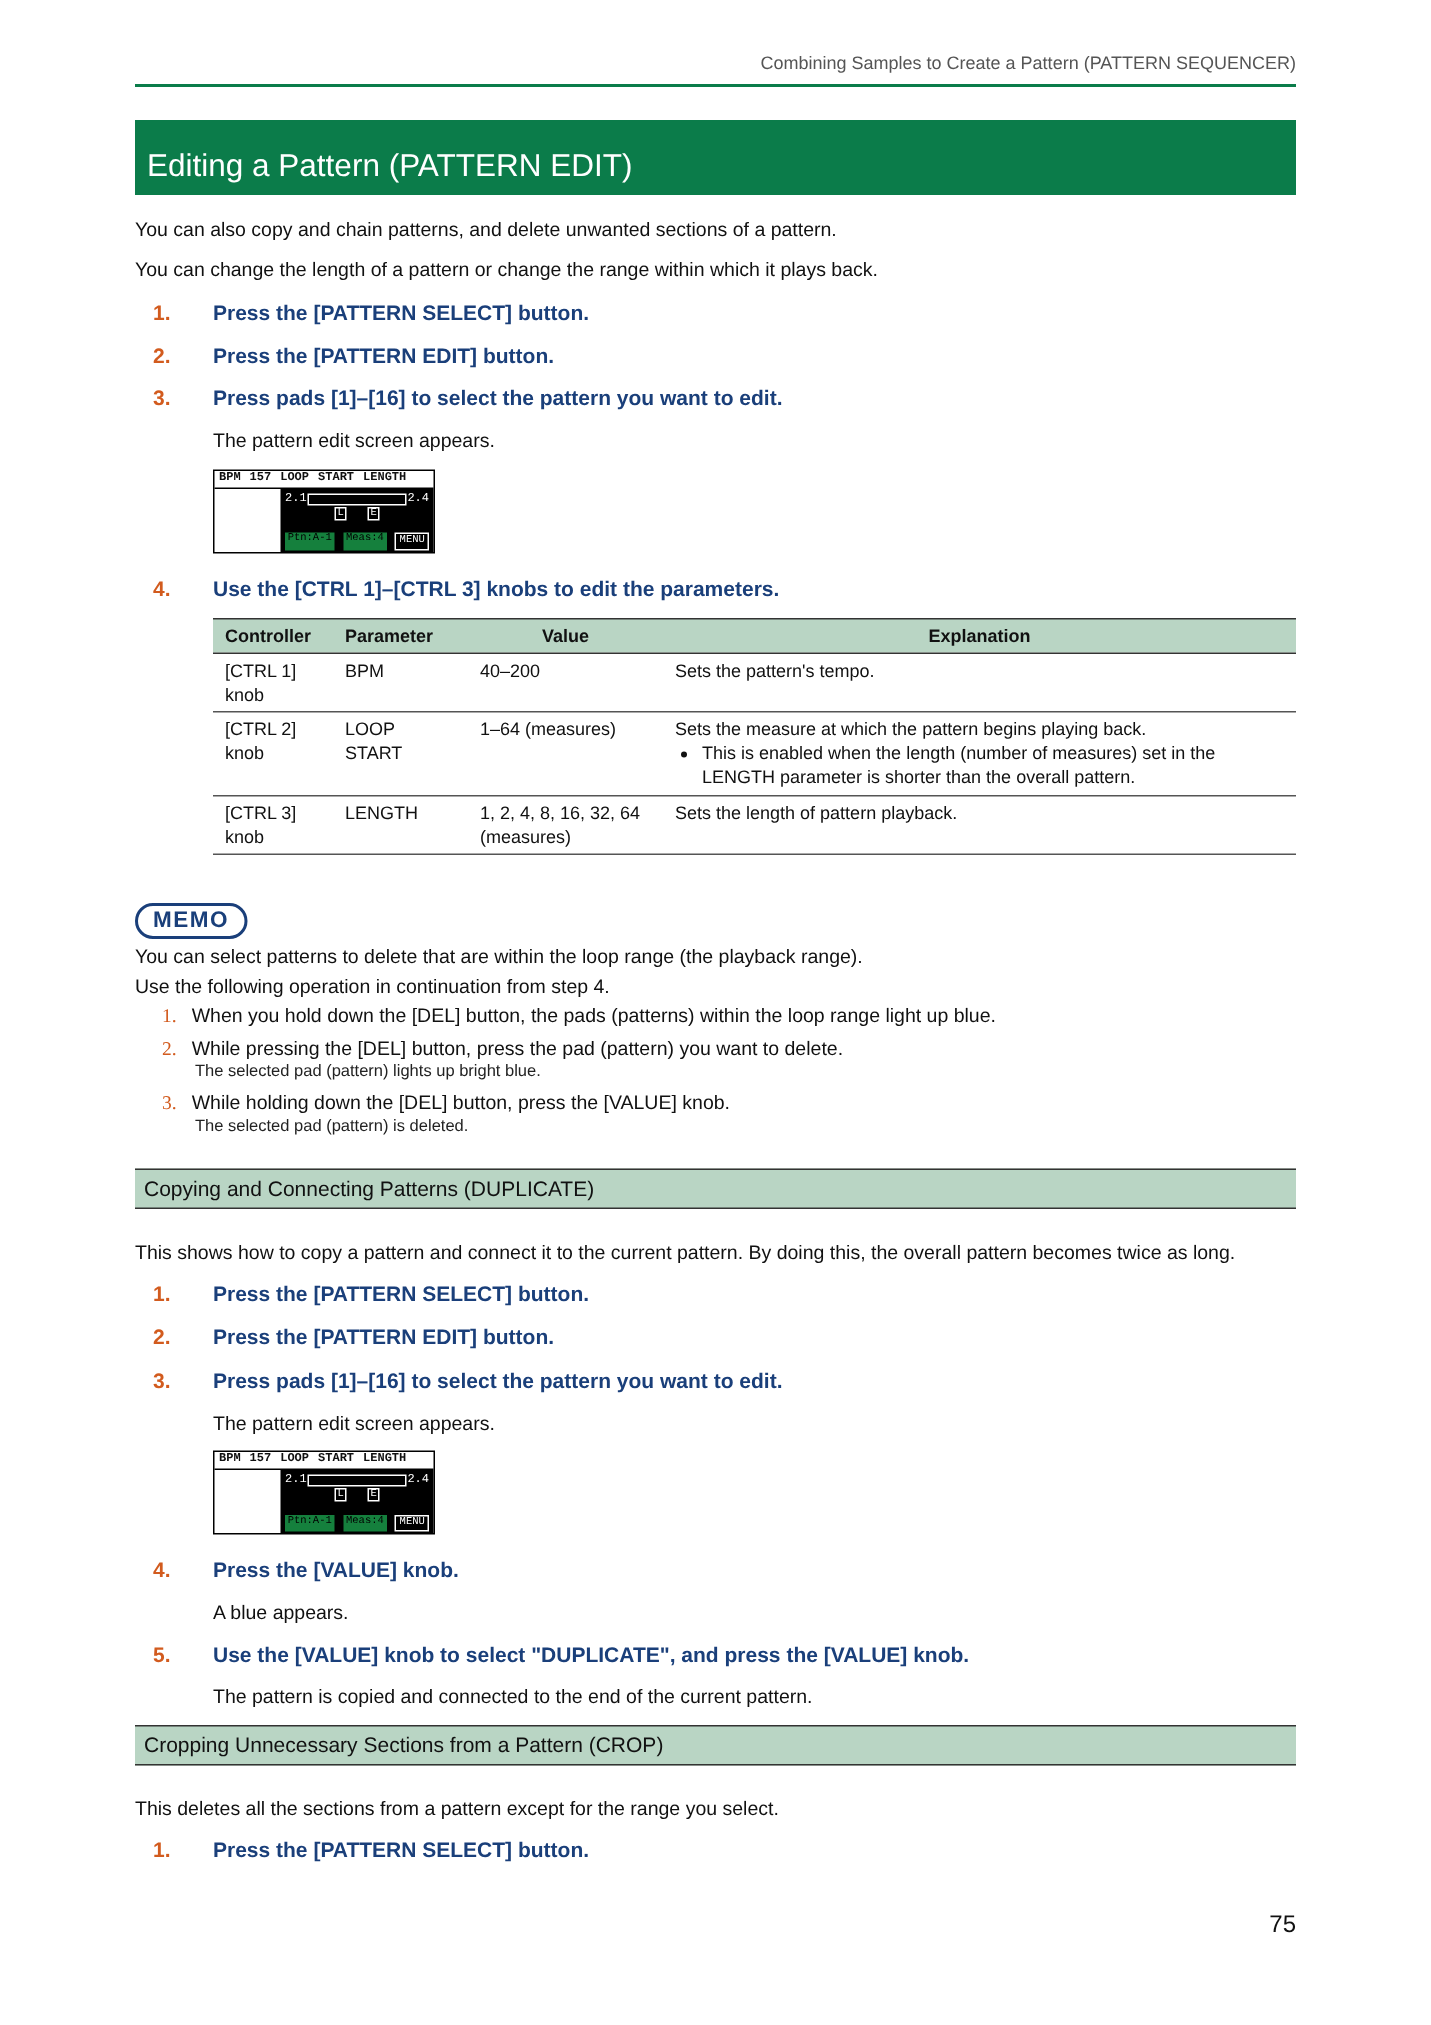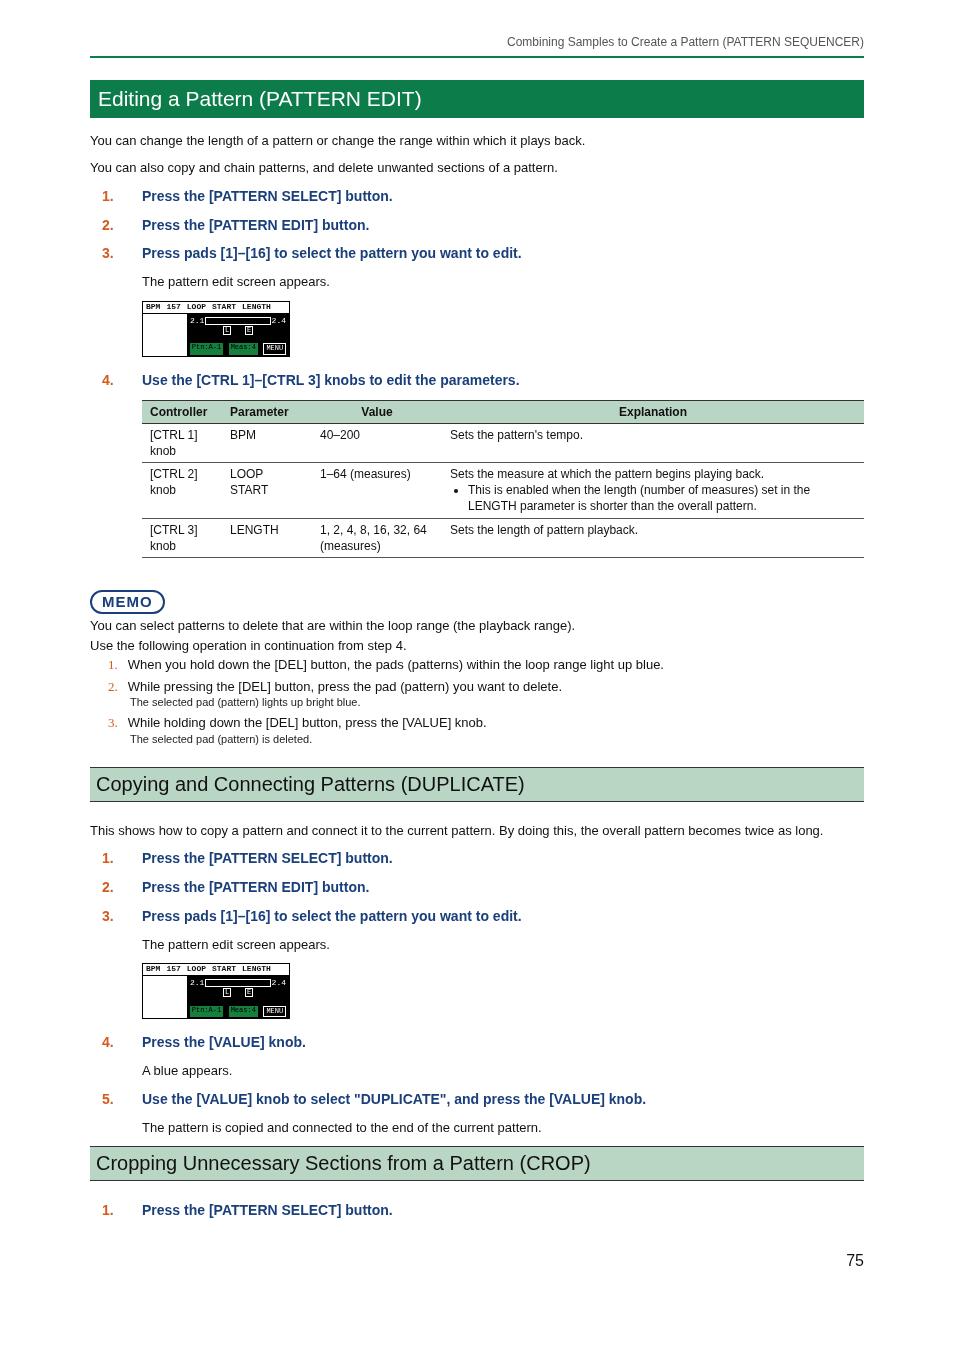--- a/index.html
+++ b/index.html
@@ -20,21 +20,21 @@
     margin-bottom: 6px;
   }
   .top-rule {
     border: none;
     border-top: 2px solid #0b7c4a;
     margin-bottom: 22px;
   }
   .h2-bar {
     background: #0b7c4a;
     color: #fff;
-    padding: 5px 8px 4px 8px;
+    padding: 17px 8px 4px 8px;
     font-size: 21px;
     font-weight: 400;
     margin-bottom: 14px;
   }
   .body-p { font-size: 13px; margin-bottom: 10px; }
   ol.steps {
     list-style: none;
     margin-left: 12px;
     margin-bottom: 10px;
   }
@@ -142,40 +142,40 @@
   }
   ol.memo-steps > li { margin-bottom: 4px; font-size: 13px; }
   ol.memo-steps > li .num { color:#d25b1e; margin-right:10px; font-family: Georgia, serif; }
   ol.memo-steps > li .sub { display:block; margin-left:22px; font-size:11px; color:#222; }
 
   .h3-bar {
     background: #b9d5c4;
     border-top: 1px solid #333;
     border-bottom: 1px solid #333;
     padding: 3px 6px;
-    font-size: 20px;
+    font-size: 14px;
     font-weight: 400;
     margin-bottom: 20px;
     margin-top: 8px;
   }
 
   .page-num { text-align:right; font-size:16px; margin-top:30px; }
 </style>
 </head>
 <body>
 
 <div class="page">
 
   <div class="top-context">Combining Samples to Create a Pattern (PATTERN SEQUENCER)</div>
   <hr class="top-rule">
 
   <div class="h2-bar">Editing a Pattern (PATTERN EDIT)</div>
 
+  <p class="body-p">You can also copy and chain patterns, and delete unwanted sections of a pattern.</p>
   <p class="body-p">You can change the length of a pattern or change the range within which it plays back.</p>
-  <p class="body-p">You can also copy and chain patterns, and delete unwanted sections of a pattern.</p>
 
   <ol class="steps">
     <li>
         <span class="num">1.</span>
         <span class="txt bold">Press the [PATTERN SELECT] button.</span>
       </li>
     <li>
         <span class="num">2.</span>
         <span class="txt bold">Press the [PATTERN EDIT] button.</span>
       </li>
@@ -314,20 +314,21 @@
   <div class="step-inner">A blue appears.</div>
   <ol class="steps">
     <li>
         <span class="num">5.</span>
         <span class="txt bold">Use the [VALUE] knob to select "DUPLICATE", and press the [VALUE] knob.</span>
       </li>
   </ol>
   <div class="step-inner">The pattern is copied and connected to the end of the current pattern.</div>
 
   <div class="h3-bar">Cropping Unnecessary Sections from a Pattern (CROP)</div>
+  <p class="body-p">This deletes all the sections from a pattern except for the range you select.</p>
   <ol class="steps">
     <li>
         <span class="num">1.</span>
         <span class="txt bold">Press the [PATTERN SELECT] button.</span>
       </li>
   </ol>
 
   <div class="page-num">75</div>
 </div>
 

